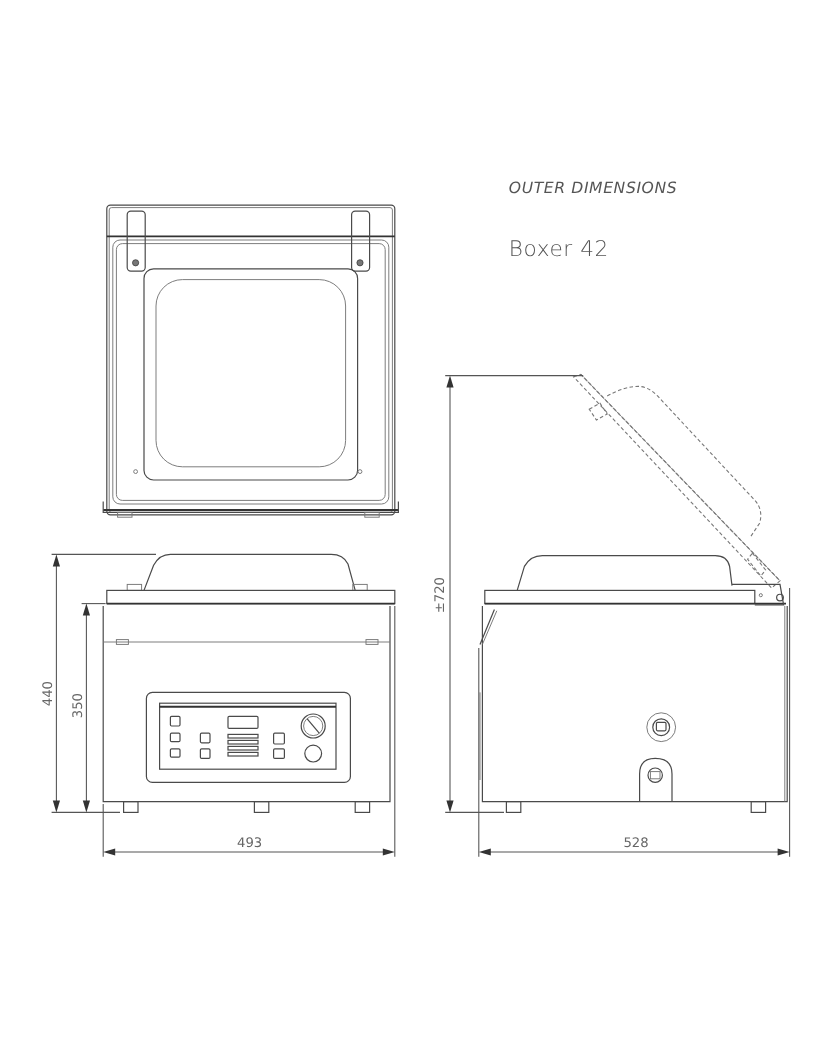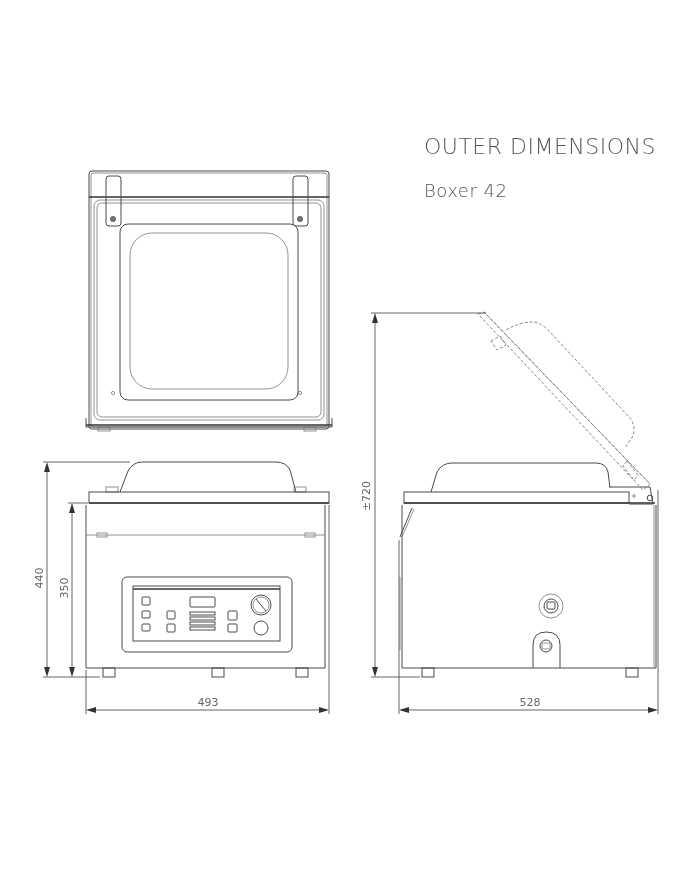--- a/index.html
+++ b/index.html
@@ -10,24 +10,24 @@
   .thin { fill:none; stroke:#777; stroke-width:0.8; }
   .dash { fill:none; stroke:#777; stroke-width:0.9; stroke-dasharray:3 2; }
   .dim { fill:none; stroke:#555; stroke-width:0.9; }
   .arrow { fill:#333; stroke:none; }
   .title { position:absolute; color:#555; font-family:"DejaVu Sans", sans-serif; font-weight:300; letter-spacing:0.5px; }
   .dimtxt { font-family:"DejaVu Sans", sans-serif; font-size:11px; fill:#666; }
 </style>
 </head>
 <body>
 
-<div class="title" style="left:424px; top:134px; font-size:22px;">
+<div class="title" style="left:424px; top:150px; font-size:13px;font-style:italic;">
   <span>OUTER DIMENSIONS</span>
 </div>
-<div class="title" style="left:424px; top:180px; font-size:18px;">
+<div class="title" style="left:424px; top:197px; font-size:18px;">
   <span>Boxer 42</span>
 </div>
 
 <svg width="700" height="869" viewBox="0 0 700 869">
 
   <g>
     <rect class="ln" x="89" y="171" width="240" height="258" rx="3"></rect>
     <rect class="thin" x="91" y="173" width="236" height="254" rx="2"></rect>
 
     <line class="ln2" x1="89" y1="197" x2="329" y2="197"></line>

